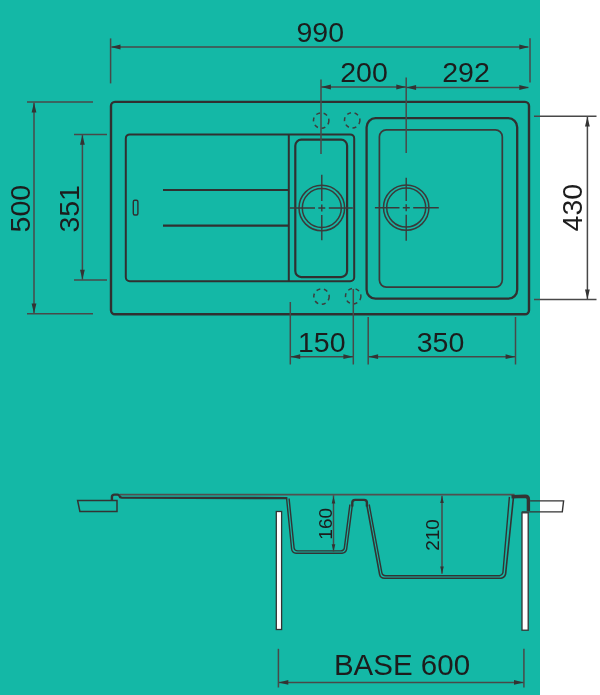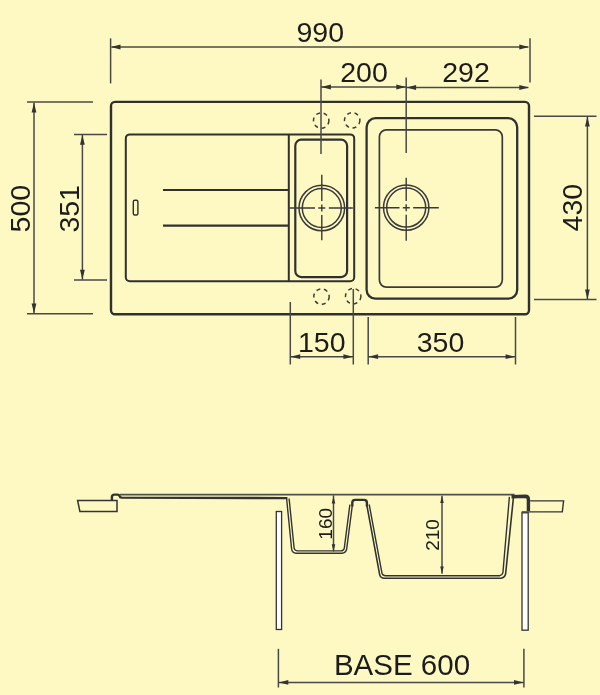--- a/index.html
+++ b/index.html
@@ -1,16 +1,16 @@
 <!DOCTYPE html>
 <html><head>
 <meta charset="utf-8">
 <style>
   html,body{margin:0;padding:0;background:#ffffff;}
-  .wrap{width:600px;height:695px;position:relative;background:#fef9c3;}
+  .wrap{width:540px;height:695px;position:relative;background:#14b8a6;}
   svg{display:block;}
   text{font-family:"Liberation Sans", sans-serif; fill:#1c1c1c;}
 </style>
 </head>
 <body>
 <div class="wrap">
 <svg width="600" height="695" viewBox="0 0 600 695">
 
 <rect x="111" y="101.9" width="418" height="212.3" rx="4" fill="none" stroke="#303030" stroke-width="2.4"></rect>
 

